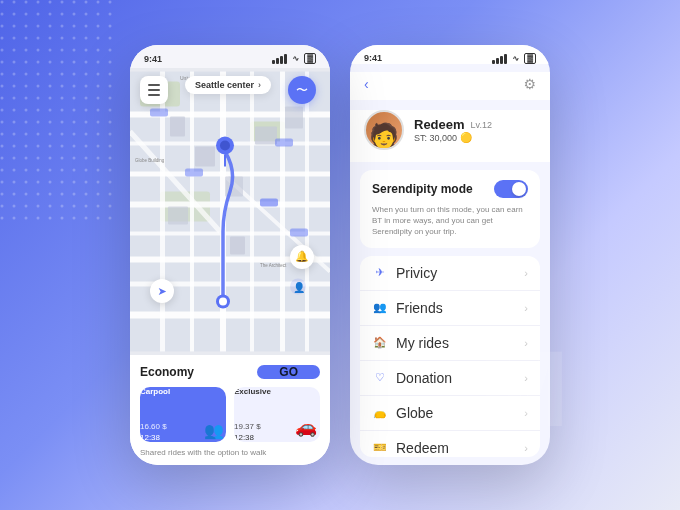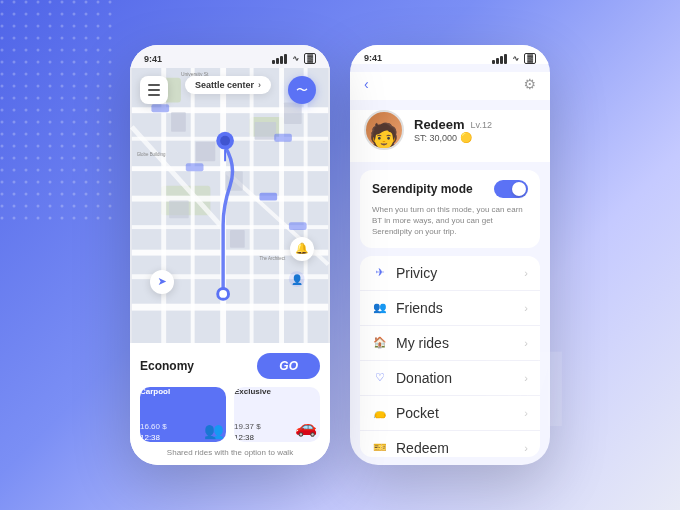--- a/index.html
+++ b/index.html
@@ -177,28 +177,27 @@
 
     .ride-label {
       font-size: 12px;
       font-weight: 700;
       color: #222;
       text-align: center;
     }
 
     .go-btn {
       background: #5b72f5;
-      color: #ffffff;
+      color: #0f172a;
       border: none;
       border-radius: 20px;
-      padding: 6px 22px;
+      padding: 0 22px;
       font-size: 12px;
       font-weight: 700;
       cursor: pointer;
-      font-style: italic;
     }
 
     .ride-cards {
       display: flex;
       gap: 8px;
       margin-bottom: 6px;
     }
 
     .ride-card {
       flex: 1;
@@ -227,21 +226,21 @@
       margin-top: 26px;
     }
     .ride-card-time {
       font-size: 8px;
       margin-top: 2px;
     }
 
     .shared-label {
       font-size: 8px;
       color: #888;
-      text-align: center;
+      text-align: left;
     }
 
     
     .phone2 {
       width: 200px;
       height: 420px;
       background: #f4f5ff;
       border-radius: 28px;
       overflow: hidden;
       box-shadow: 0 20px 60px rgba(0,0,0,0.2);
@@ -634,21 +633,21 @@
       <span class="menu-item-label">My rides</span>
       <span class="menu-item-arrow">›</span>
     </div>
           <div class="menu-item">
       <span class="menu-item-icon">♡</span>
       <span class="menu-item-label">Donation</span>
       <span class="menu-item-arrow">›</span>
     </div>
           <div class="menu-item">
       <span class="menu-item-icon">👝</span>
-      <span class="menu-item-label">Pocket</span>
+      <span class="menu-item-label">Globe</span>
       <span class="menu-item-arrow">›</span>
     </div>
           <div class="menu-item">
       <span class="menu-item-icon">🎫</span>
       <span class="menu-item-label">Redeem</span>
       <span class="menu-item-arrow">›</span>
     </div>
         </div>
     </div>
   </div>

